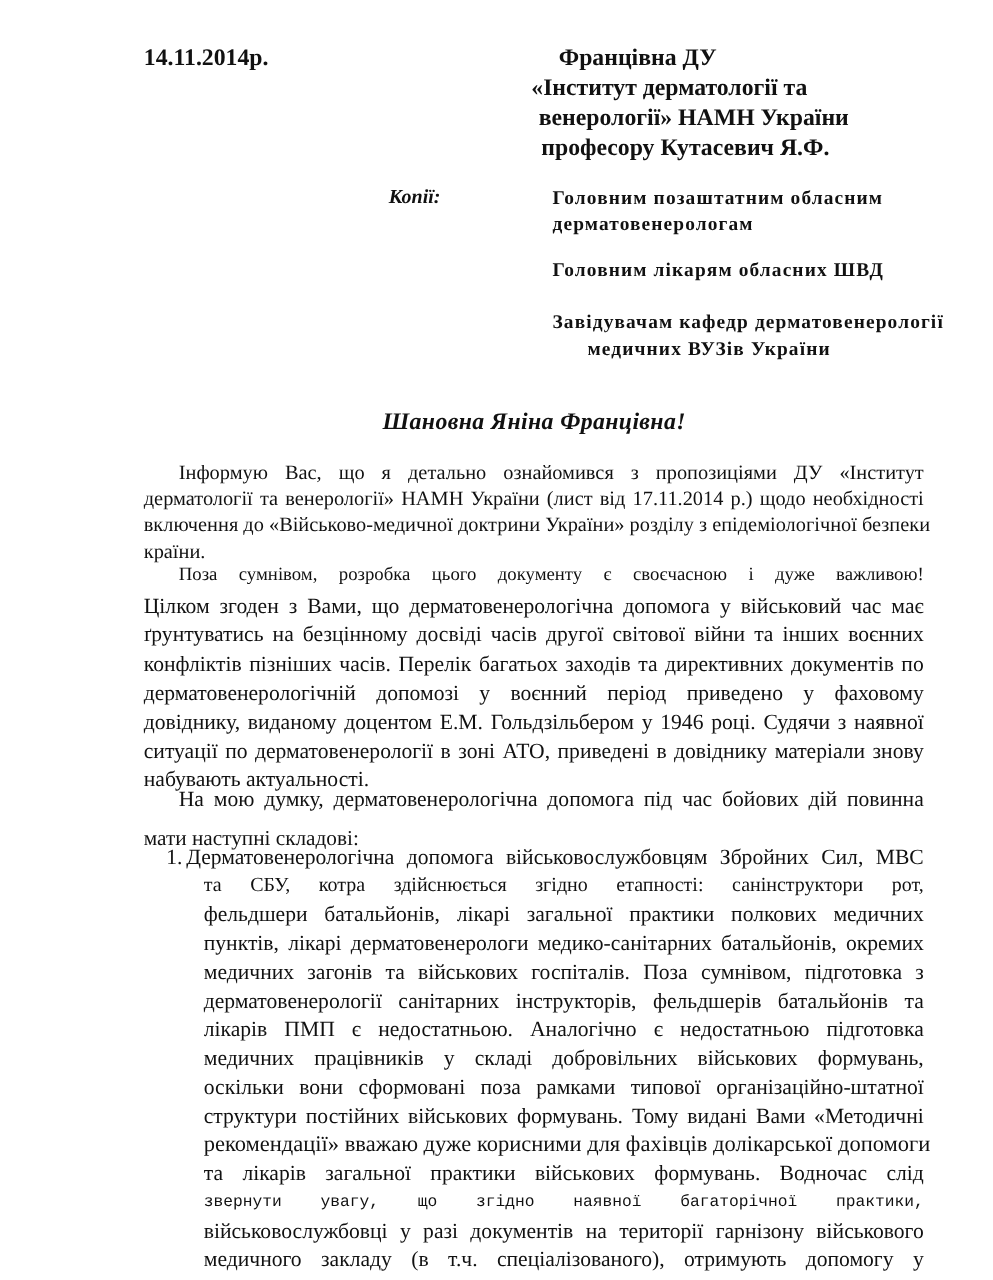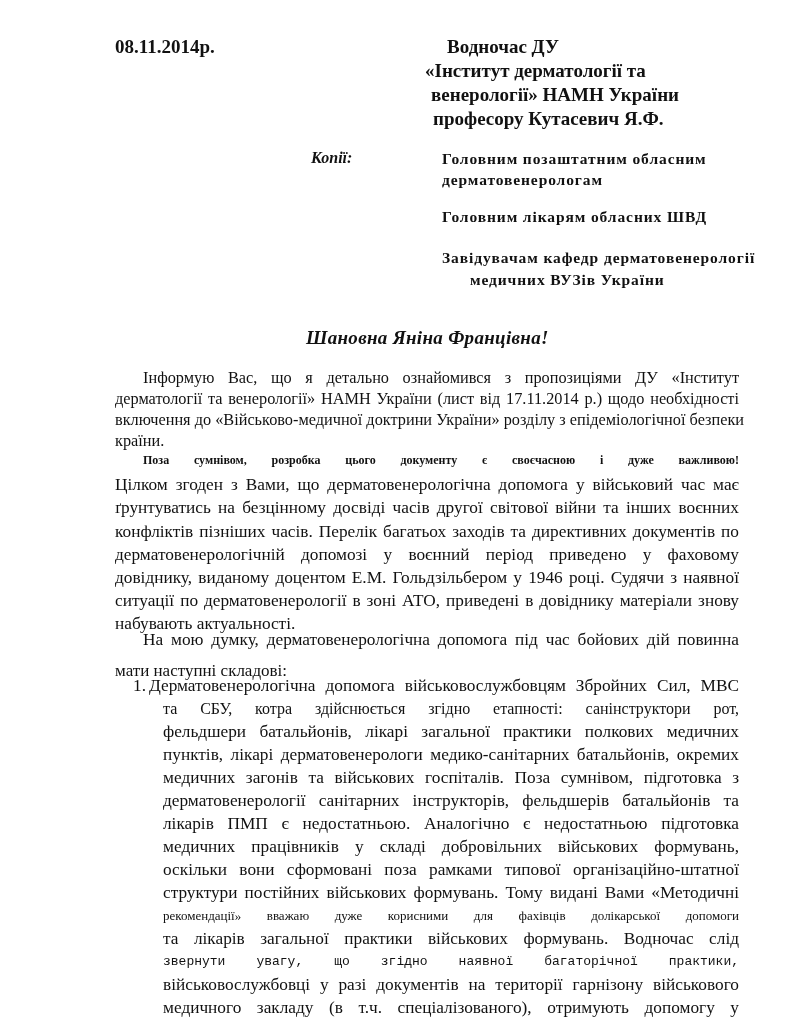--- a/index.html
+++ b/index.html
@@ -45,24 +45,24 @@
       text-align-last: justify;
     }
     .line.last { text-align-last: left; }
     .body-text { width: 624px; left: 115px; }
     .ind1 { left: 143px; width: 596px; }
     .list-cont { left: 163px; width: 576px; }
   </style>
 </head>
 <body>
 
-<div class="abs hdr" style="left:115px; top:36px;">08.11.2014р.</div>
+<div class="abs hdr" style="left:115px; top:36px;">14.11.2014р.</div>
 
 <div>
-  <div class="abs hdr" style="left:447px; top:36px;">Водночас ДУ</div>
+  <div class="abs hdr" style="left:447px; top:36px;">Францівна ДУ</div>
   <div class="abs hdr" style="left:425px; top:60px;">«Інститут дерматології та</div>
   <div class="abs hdr" style="left:431px; top:84px;">венерології» НАМН    України</div>
   <div class="abs hdr" style="left:433px; top:108px;">професору Кутасевич Я.Ф.</div>
 </div>
 
 <div>
   <div class="abs cc-label" style="left:311px; top:149px;">Копії:</div>
   <div class="abs cc" style="left:442px; top:149px;">Головним позаштатним обласним</div>
   <div class="abs cc" style="left:442px; top:170px;"> дерматовенерологам</div>
   <div class="abs cc" style="left:442px; top:207px;">Головним лікарям обласних ШВД</div>
@@ -73,21 +73,21 @@
 <div class="abs salutation" style="left:306px; top:327px;">Шановна  Яніна Францівна!</div>
 
 <div>
   <div class="abs line ind1" style="top:367px;">Інформую Вас, що я детально ознайомився з    пропозиціями ДУ   «Інститут</div>
   <div class="abs line body-text" style="top:388px;">дерматології та   венерології» НАМН  України  (лист від 17.11.2014 р.) щодо необхідності</div>
   <div class="abs line body-text" style="top:409px;">включення до «Військово-медичної доктрини України» розділу з епідеміологічної безпеки</div>
   <div class="abs line body-text last" style="top:430px;">країни.</div>
 </div>
 
 <div>
-  <div class="abs line ind1" style="top:450px; font-size:12px;font-weight:bold;">Поза сумнівом, розробка цього документу    є своєчасною і дуже важливою!</div>
+  <div class="abs line ind1" style="top:450px; font-size:15px;">Поза сумнівом, розробка цього документу    є своєчасною і дуже важливою!</div>
   <div class="abs line body-text" style="top:474px; font-size:17.3px;">Цілком згоден з Вами, що дерматовенерологічна допомога у військовий час має</div>
   <div class="abs line body-text" style="top:497px; font-size:17.3px;">ґрунтуватись на безцінному досвіді часів другої світової війни та інших воєнних</div>
   <div class="abs line body-text" style="top:521px; font-size:17.3px;">конфліктів пізніших часів. Перелік багатьох заходів та директивних документів по</div>
   <div class="abs line body-text" style="top:544px; font-size:17.3px;">дерматовенерологічній допомозі у воєнний період приведено у фаховому</div>
   <div class="abs line body-text" style="top:567px; font-size:17.3px;">довіднику, виданому доцентом Е.М. Гольдзільбером у 1946 році. Судячи з наявної</div>
   <div class="abs line body-text" style="top:590px; font-size:17.3px;">ситуації по дерматовенерології в зоні АТО, приведені в довіднику матеріали знову</div>
   <div class="abs line body-text last" style="top:613px; font-size:17.3px;">набувають актуальності.</div>
 </div>
 
 <div>
@@ -101,21 +101,21 @@
     <div class="abs line list-cont" style="left:149px; width:590px; top:675px; font-size:17.3px;">Дерматовенерологічна допомога військовослужбовцям Збройних Сил, МВС</div>
     <div class="abs line list-cont" style="top:698px; font-size:16px;">та СБУ, котра здійснюється згідно етапності: санінструктори рот,</div>
     <div class="abs line list-cont" style="top:721px; font-size:17.3px;">фельдшери батальйонів, лікарі загальної практики полкових медичних</div>
     <div class="abs line list-cont" style="top:744px; font-size:17.3px;">пунктів, лікарі дерматовенерологи медико-санітарних батальйонів, окремих</div>
     <div class="abs line list-cont" style="top:767px; font-size:17.3px;">медичних загонів та військових госпіталів. Поза сумнівом, підготовка з</div>
     <div class="abs line list-cont" style="top:790px; font-size:17.3px;">дерматовенерології санітарних інструкторів, фельдшерів батальйонів та</div>
     <div class="abs line list-cont" style="top:813px; font-size:17.3px;">лікарів ПМП є недостатньою. Аналогічно є недостатньою підготовка</div>
     <div class="abs line list-cont" style="top:836px; font-size:17.3px;">медичних працівників у складі добровільних військових формувань,</div>
     <div class="abs line list-cont" style="top:859px; font-size:17.3px;">оскільки вони сформовані поза рамками типової організаційно-штатної</div>
     <div class="abs line list-cont" style="top:882px; font-size:17.3px;">структури постійних військових формувань. Тому видані Вами «Методичні</div>
-    <div class="abs line list-cont" style="top:905px; font-size:13px;">рекомендації» вважаю дуже корисними для фахівців долікарської допомоги</div>
+    <div class="abs line list-cont" style="top:905px; font-size:18px;">рекомендації» вважаю дуже корисними для фахівців долікарської допомоги</div>
     <div class="abs line list-cont" style="top:928px; font-size:17.3px;">та лікарів загальної практики військових формувань. Водночас слід</div>
     <div class="abs line list-cont" style="top:951px; font-size:13px;font-family:Liberation Mono, monospace;">звернути увагу, що згідно наявної багаторічної практики,</div>
     <div class="abs line list-cont" style="top:974px; font-size:17.3px;">військовослужбовці у разі документів на території гарнізону військового</div>
     <div class="abs line list-cont" style="top:997px; font-size:17.3px;">медичного закладу (в т.ч. спеціалізованого), отримують допомогу у</div>
     <div class="abs line list-cont last" style="top:1020px; font-size:17.3px;">територіальних цивільних закладах охорони здоров’я.</div>
   </div>
   <div>
     
     
     

